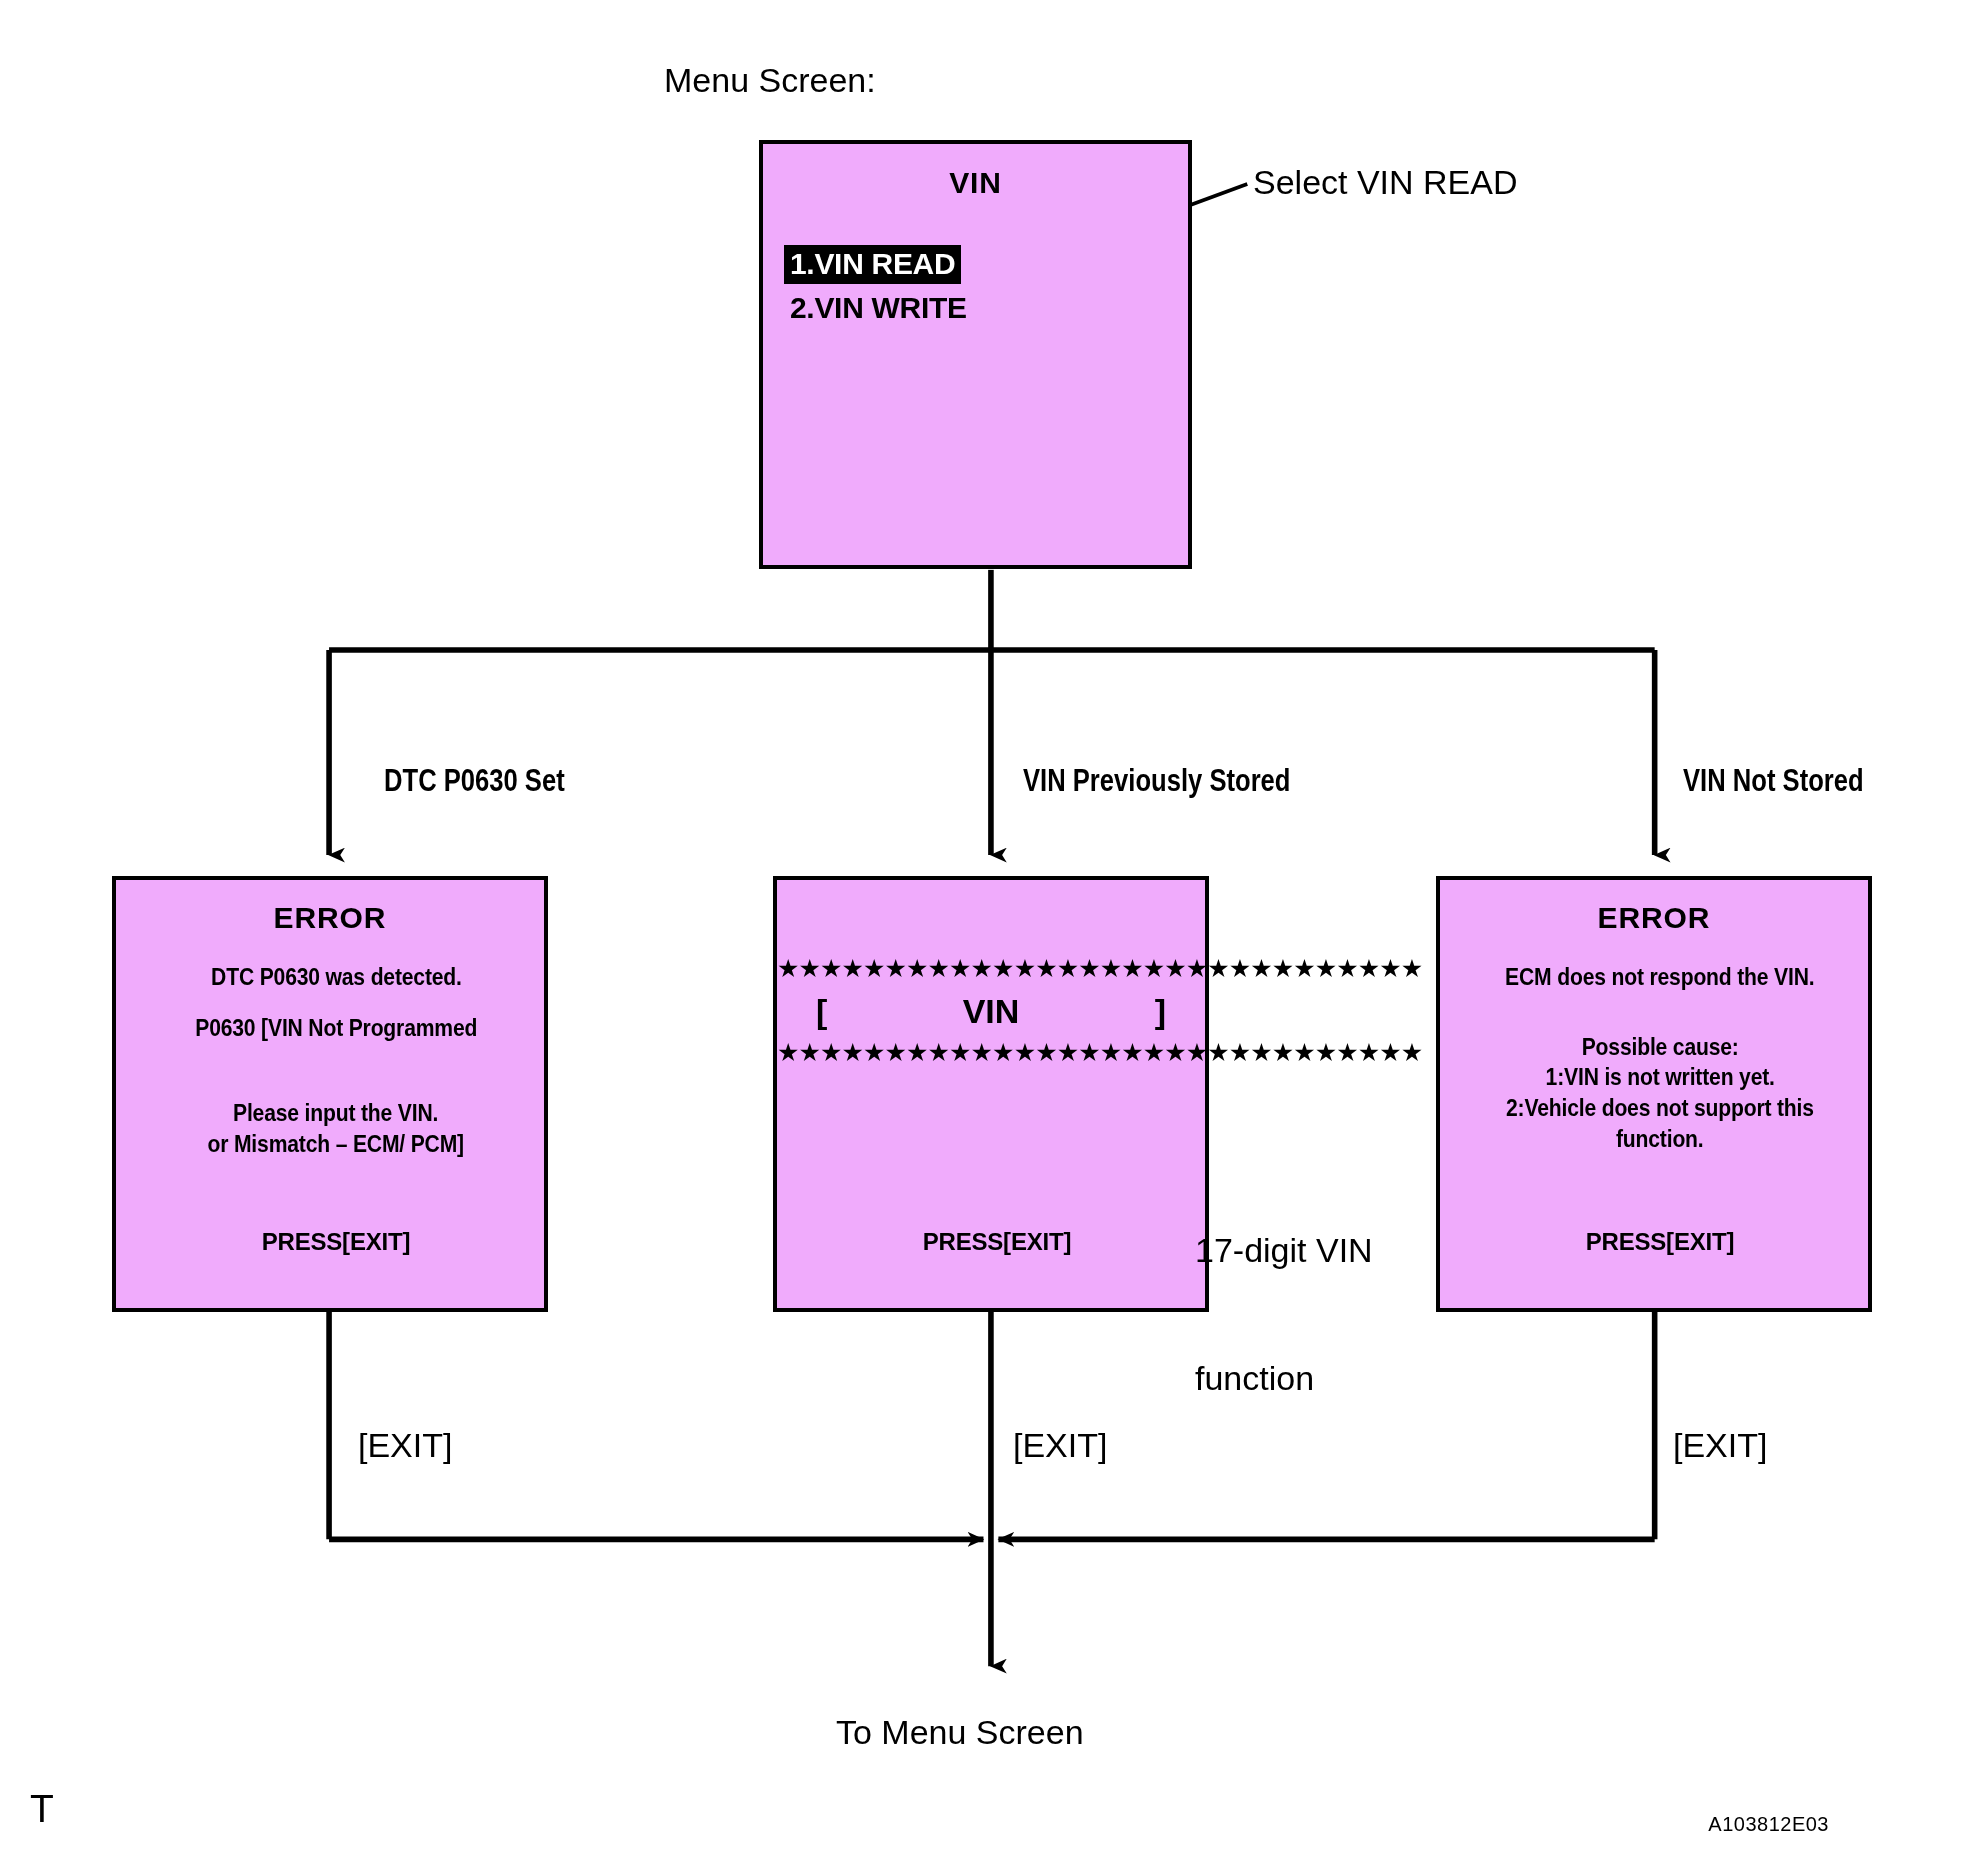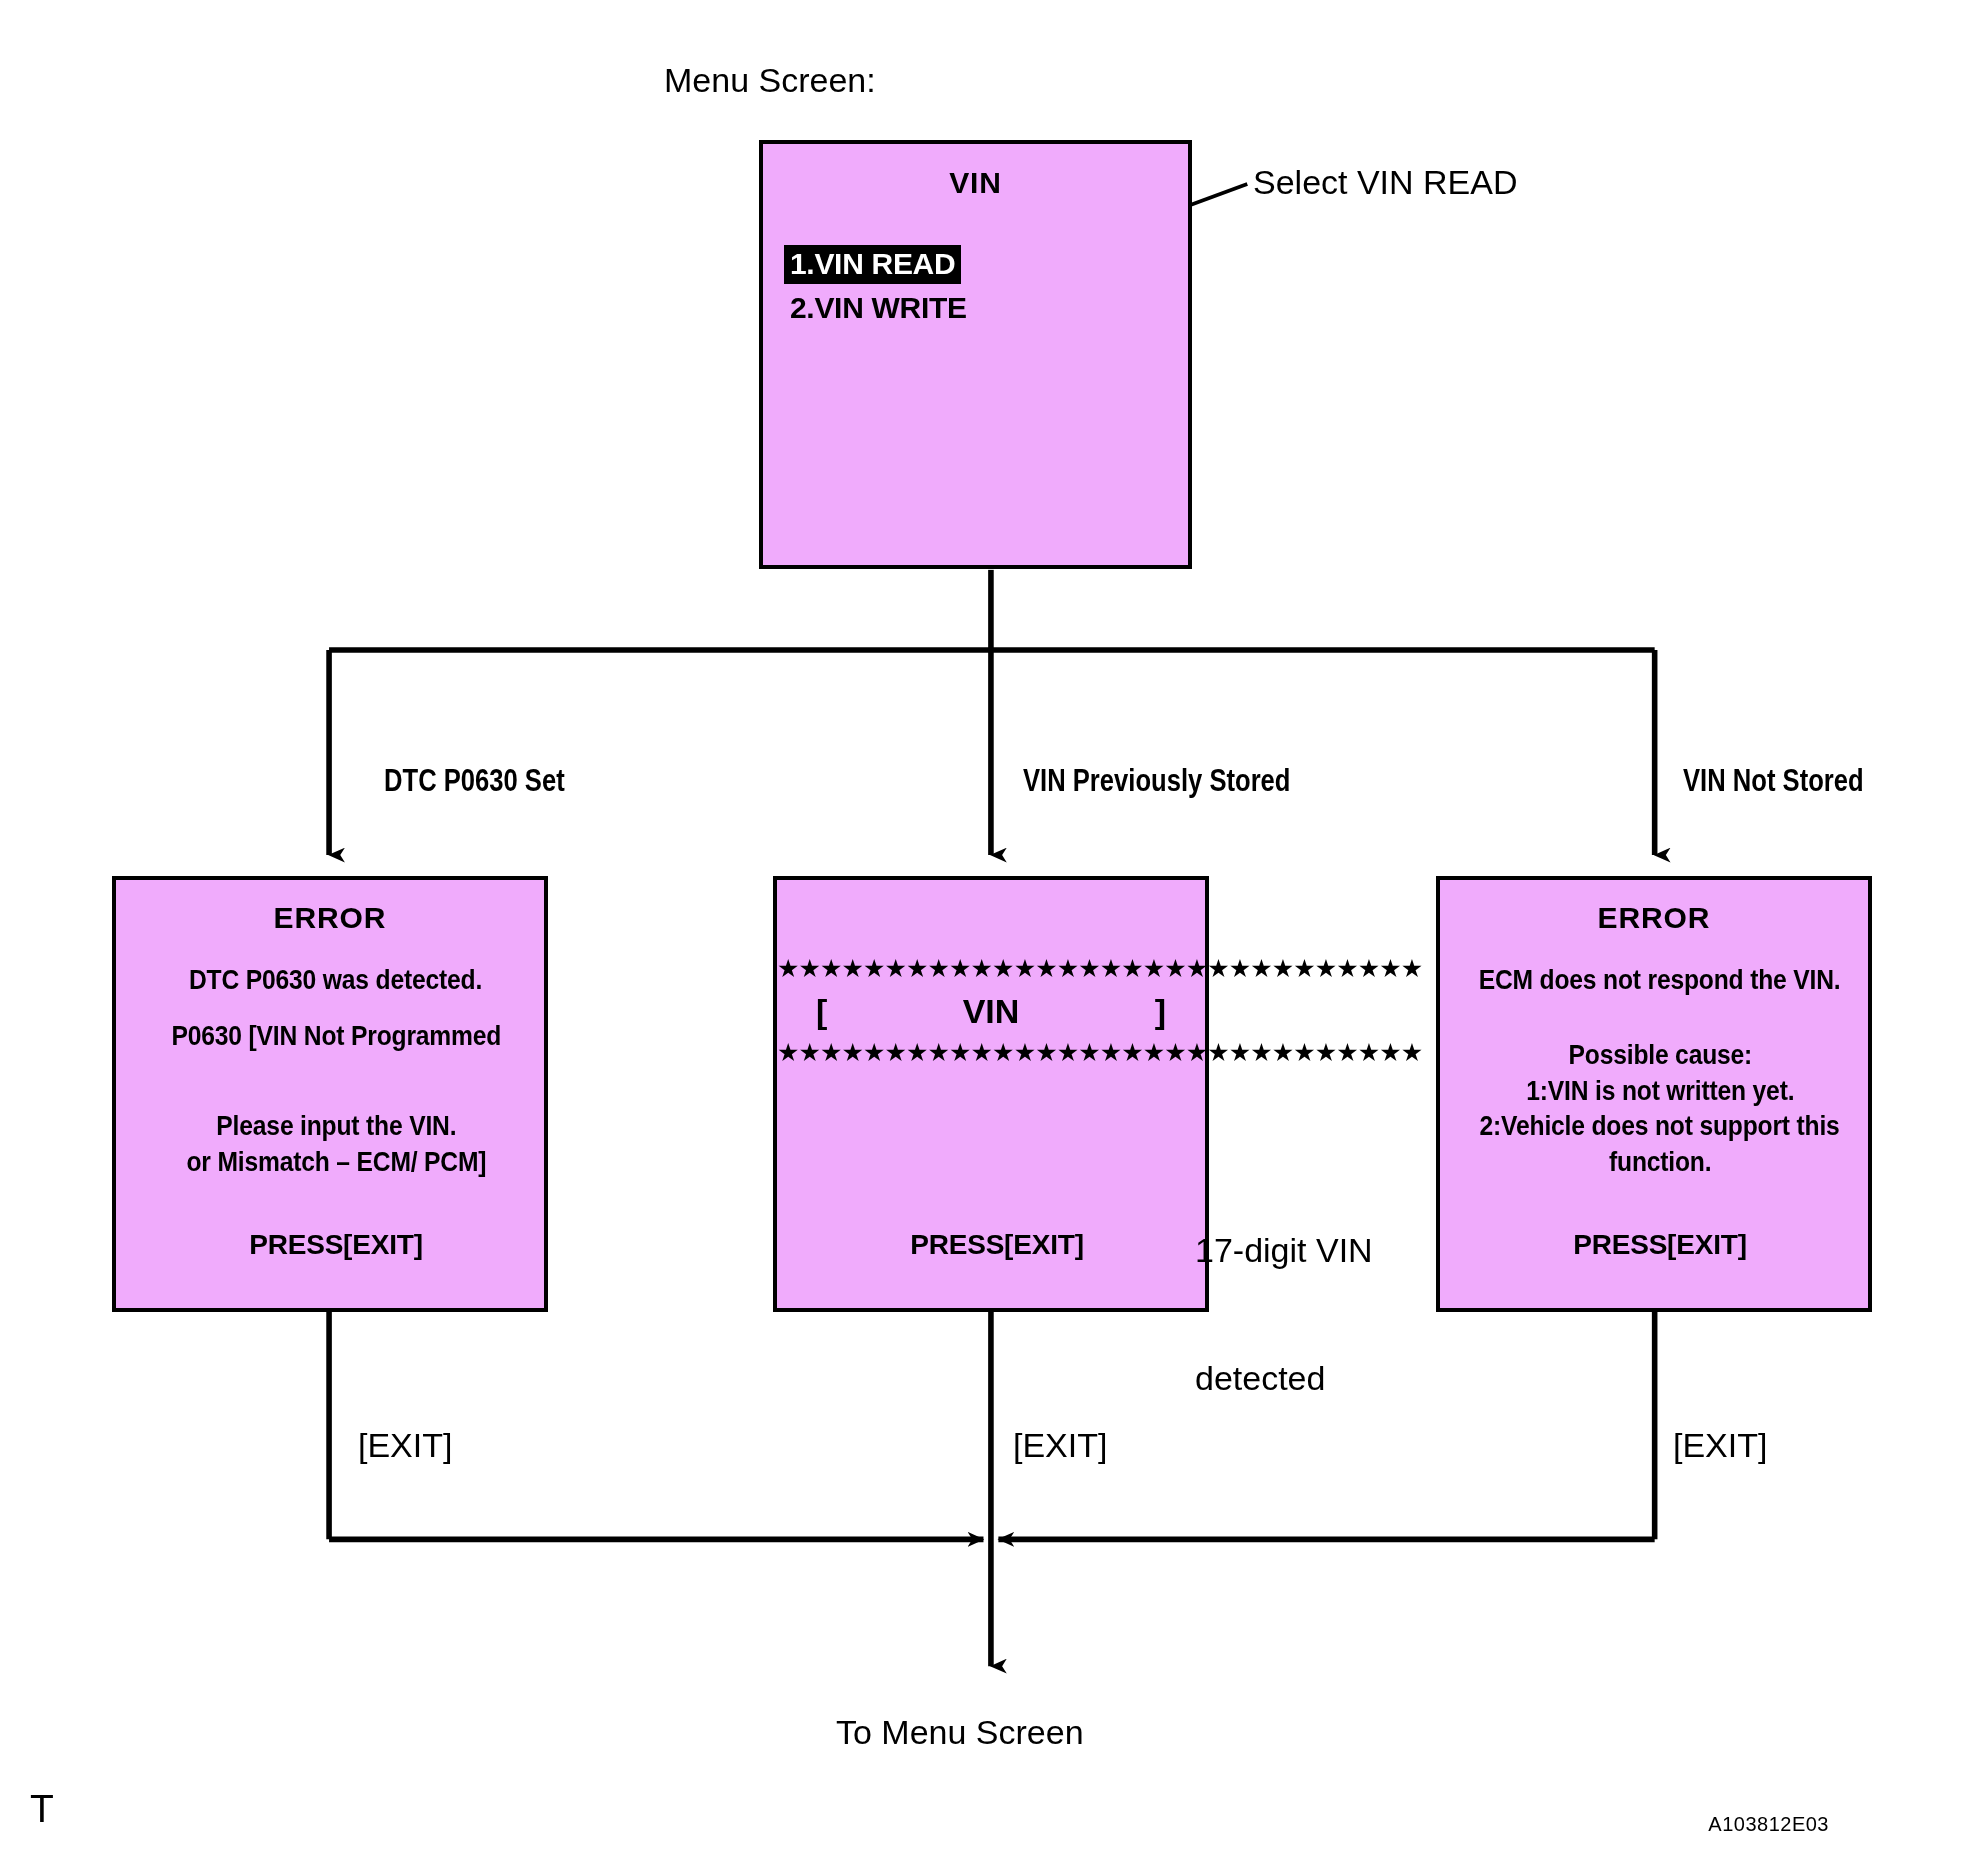--- a/index.html
+++ b/index.html
@@ -61,21 +61,21 @@
   .screen-inner {
     position: absolute;
     left: 0; right: 0;
     text-align: center;
   }
 
   
   .lcd {
     font-family: "Liberation Sans", sans-serif;
     font-weight: 700;
-    font-size: 28px;
+    font-size: 24px;
     line-height: 1.28;
     color: #000;
     letter-spacing: -0.2px;
     padding-left: 12px;
   }
   .lcd-title {
     font-family: "Liberation Sans", sans-serif;
     font-weight: 700;
     font-size: 30px;
     letter-spacing: 0.9px;
@@ -228,21 +228,21 @@
     <div class="screen-inner" style="top:160px;">
       <span class="vin-stars">★★★★★★★★★★★★★★★★★★★★★★★★★★★★★★</span>
     </div>
     <div class="screen-inner" style="top:347px;">
       <span class="lcd">PRESS[EXIT]</span>
     </div>
   </div>
 
   <div class="abs caption" style="left:1195px; top:1128px; line-height:1.25;">
     <div>17-digit VIN</div>
-    <div>detected</div>
+    <div>function</div>
   </div>
 
   <div class="screen" style="left:1436px; top:860px; width:436px; height:436px;">
     <div class="screen-inner" style="top:20.5px;">
       <span class="lcd-title">ERROR</span>
     </div>
     <div class="screen-inner" style="top:82px;">
       <div class="lcd"><span class="lcd-cond">ECM does not respond the VIN.</span></div>
       <div class="lcd" style="margin-top:39px;"><span class="lcd-cond">Possible cause:</span></div>
       <div class="lcd"><span class="lcd-cond">1:VIN is not written yet.</span></div>

